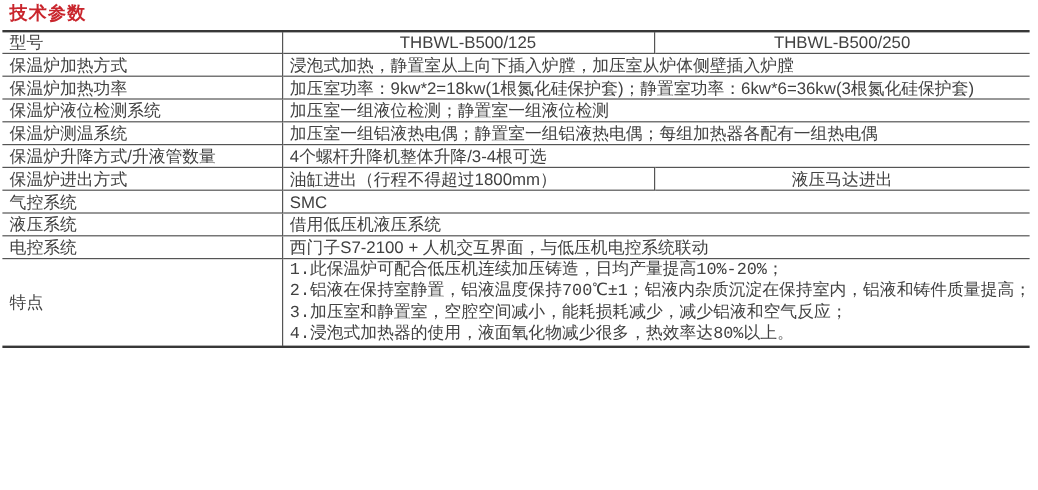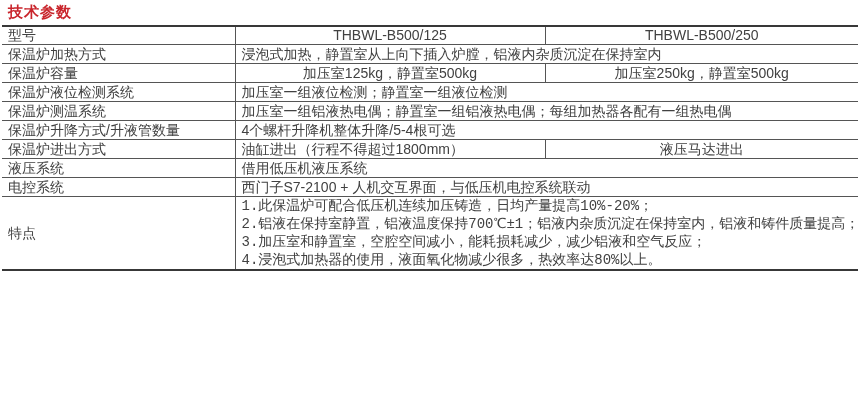--- a/index.html
+++ b/index.html
@@ -59,52 +59,55 @@
     </colgroup>
     <tbody>
       <tr class="header-row">
         <td class="lbl">型号</td>
         <td class="cell-a center">THBWL-B500/125</td>
         <td class="center">THBWL-B500/250</td>
       </tr>
 
       <tr>
         <td class="lbl">保温炉加热方式</td>
-        <td colspan="2">浸泡式加热，静置室从上向下插入炉膛，铝液内杂质沉淀在保持室内</td>
+        <td colspan="2">浸泡式加热，静置室从上向下插入炉膛，加压室从炉体侧壁插入炉膛</td>
       </tr>
 
+      <tr>
+        <td class="lbl">保温炉加热功率</td>
+        <td colspan="2">加压室功率：9kw*2=18kw(1根氮化硅保护套)；静置室功率：6kw*6=36kw(3根氮化硅保护套)</td>
+      </tr>
 
-      <tr>
-        <td class="lbl">保温炉容量</td>
-        <td class="cell-a center">加压室125kg，静置室500kg</td>
-        <td class="center">加压室250kg，静置室500kg</td>
-      </tr>
 
       <tr>
         <td class="lbl">保温炉液位检测系统</td>
         <td colspan="2">加压室一组液位检测；静置室一组液位检测</td>
       </tr>
 
       <tr>
         <td class="lbl">保温炉测温系统</td>
         <td colspan="2">加压室一组铝液热电偶；静置室一组铝液热电偶；每组加热器各配有一组热电偶</td>
       </tr>
 
 
       <tr>
         <td class="lbl">保温炉升降方式/升液管数量</td>
-        <td colspan="2">4个螺杆升降机整体升降/5-4根可选</td>
+        <td colspan="2">4个螺杆升降机整体升降/3-4根可选</td>
       </tr>
 
       <tr>
         <td class="lbl">保温炉进出方式</td>
         <td class="cell-a">油缸进出（行程不得超过1800mm）</td>
         <td class="center">液压马达进出</td>
       </tr>
 
+      <tr>
+        <td class="lbl">气控系统</td>
+        <td colspan="2">SMC</td>
+      </tr>
 
 
       <tr>
         <td class="lbl">液压系统</td>
         <td colspan="2">借用低压机液压系统</td>
       </tr>
 
       <tr>
         <td class="lbl">电控系统</td>
         <td colspan="2">西门子S7-2100 + 人机交互界面，与低压机电控系统联动</td>

